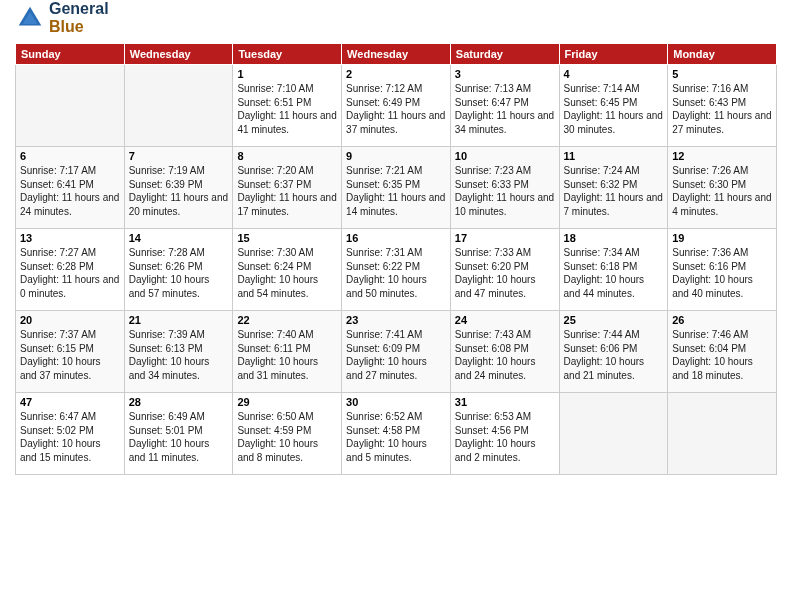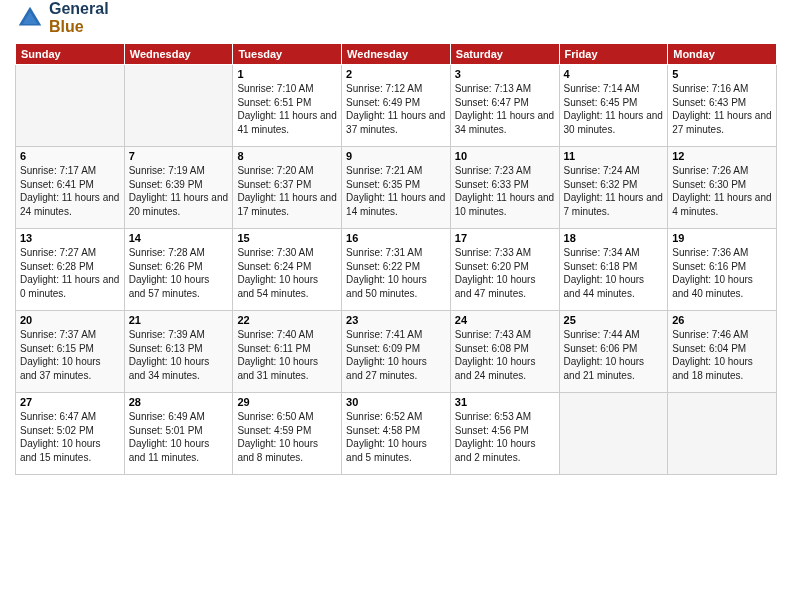--- a/index.html
+++ b/index.html
@@ -239,21 +239,21 @@
             <span class="day-num">25</span>
             <div class="day-detail">Sunrise: 7:44 AM<br>Sunset: 6:06 PM<br>Daylight: 10 hours and 21 minutes.</div>
           </td>
           <td>
             <span class="day-num">26</span>
             <div class="day-detail">Sunrise: 7:46 AM<br>Sunset: 6:04 PM<br>Daylight: 10 hours and 18 minutes.</div>
           </td>
         </tr>
         <tr>
           <td>
-            <span class="day-num">27</span>
+            <span class="day-num">47</span>
             <div class="day-detail">Sunrise: 6:47 AM<br>Sunset: 5:02 PM<br>Daylight: 10 hours and 15 minutes.</div>
           </td>
           <td>
             <span class="day-num">28</span>
             <div class="day-detail">Sunrise: 6:49 AM<br>Sunset: 5:01 PM<br>Daylight: 10 hours and 11 minutes.</div>
           </td>
           <td>
             <span class="day-num">29</span>
             <div class="day-detail">Sunrise: 6:50 AM<br>Sunset: 4:59 PM<br>Daylight: 10 hours and 8 minutes.</div>
           </td>

